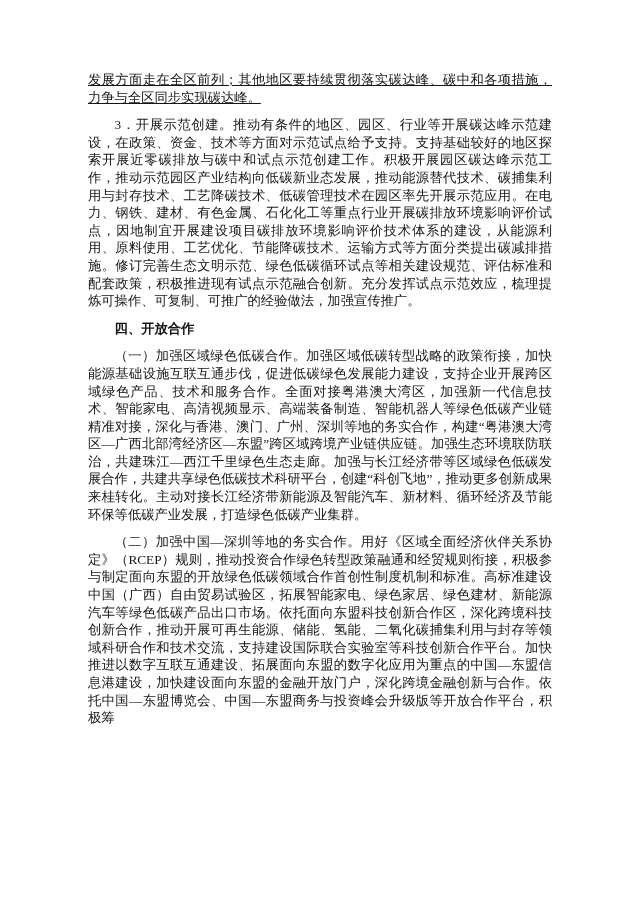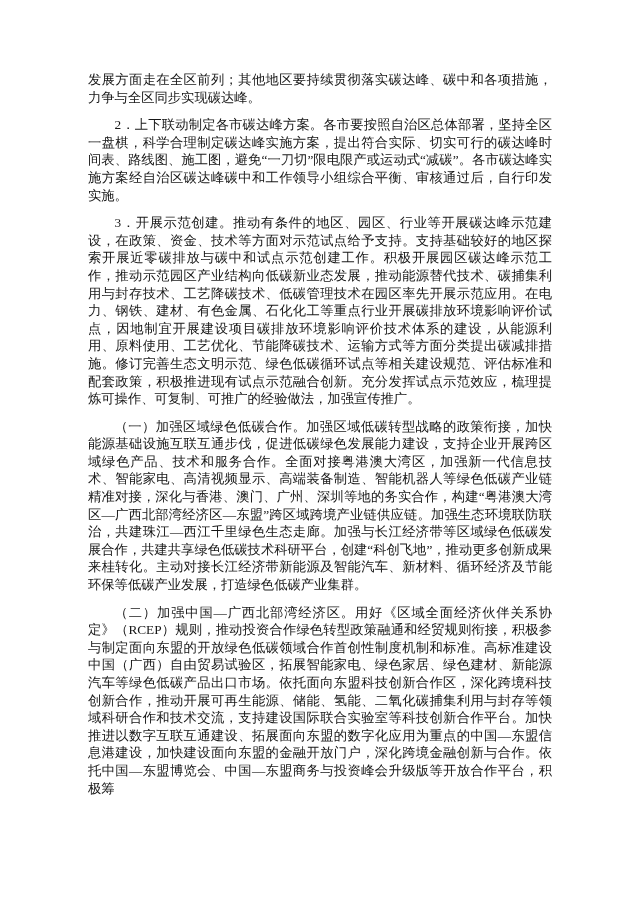--- a/index.html
+++ b/index.html
@@ -26,20 +26,21 @@
     text-align: justify;
     text-justify: inter-ideograph;
     word-break: break-all;
   }
   .para {
     margin: 0 0 10px 0;
     text-indent: 2em;
   }
   .para.no-indent {
     text-indent: 0;
+    text-decoration: underline;
   }
   .section-heading {
     font-size: 13.3px;
     line-height: 17.6px;
     font-weight: bold;
     margin: 0 0 10px 0;
     text-indent: 2em;
   }
   .lead {
     font-weight: normal;
@@ -48,31 +49,29 @@
 </head>
 <body>
 
 <div class="page">
   <div class="content">
 
     <p class="para no-indent">
       <span>发展方面走在全区前列；其他地区要持续贯彻落实碳达峰、碳中和各项措施，力争与全区同步实现碳达峰。</span>
     </p>
 
-    <p class="para">
-      <span>2．上下联动制定各市碳达峰方案。各市要按照自治区总体部署，坚持全区一盘棋，科学合理制定碳达峰实施方案，提出符合实际、切实可行的碳达峰时间表、路线图、施工图，避免“一刀切”限电限产或运动式“减碳”。各市碳达峰实施方案经自治区碳达峰碳中和工作领导小组综合平衡、审核通过后，自行印发实施。</span>
-    </p>
 
     <p class="para">
       <span>3．开展示范创建。推动有条件的地区、园区、行业等开展碳达峰示范建设，在政策、资金、技术等方面对示范试点给予支持。支持基础较好的地区探索开展近零碳排放与碳中和试点示范创建工作。积极开展园区碳达峰示范工作，推动示范园区产业结构向低碳新业态发展，推动能源替代技术、碳捕集利用与封存技术、工艺降碳技术、低碳管理技术在园区率先开展示范应用。在电力、钢铁、建材、有色金属、石化化工等重点行业开展碳排放环境影响评价试点，因地制宜开展建设项目碳排放环境影响评价技术体系的建设，从能源利用、原料使用、工艺优化、节能降碳技术、运输方式等方面分类提出碳减排措施。修订完善生态文明示范、绿色低碳循环试点等相关建设规范、评估标准和配套政策，积极推进现有试点示范融合创新。充分发挥试点示范效应，梳理提炼可操作、可复制、可推广的经验做法，加强宣传推广。</span>
     </p>
 
+    <h2 class="section-heading">四、开放合作</h2>
 
     <p class="para">
       <span class="lead">（一）加强区域绿色低碳合作。</span><span>加强区域低碳转型战略的政策衔接，加快能源基础设施互联互通步伐，促进低碳绿色发展能力建设，支持企业开展跨区域绿色产品、技术和服务合作。全面对接粤港澳大湾区，加强新一代信息技术、智能家电、高清视频显示、高端装备制造、智能机器人等绿色低碳产业链精准对接，深化与香港、澳门、广州、深圳等地的务实合作，构建“粤港澳大湾区—广西北部湾经济区—东盟”跨区域跨境产业链供应链。加强生态环境联防联治，共建珠江—西江千里绿色生态走廊。加强与长江经济带等区域绿色低碳发展合作，共建共享绿色低碳技术科研平台，创建“科创飞地”，推动更多创新成果来桂转化。主动对接长江经济带新能源及智能汽车、新材料、循环经济及节能环保等低碳产业发展，打造绿色低碳产业集群。</span>
     </p>
 
     <p class="para">
-      <span class="lead">（二）加强中国—广西北部湾经济区。</span><span>用好《区域全面经济伙伴关系协定》（RCEP）规则，推动投资合作绿色转型政策融通和经贸规则衔接，积极参与制定面向东盟的开放绿色低碳领域合作首创性制度机制和标准。高标准建设中国（广西）自由贸易试验区，拓展智能家电、绿色家居、绿色建材、新能源汽车等绿色低碳产品出口市场。依托面向东盟科技创新合作区，深化跨境科技创新合作，推动开展可再生能源、储能、氢能、二氧化碳捕集利用与封存等领域科研合作和技术交流，支持建设国际联合实验室等科技创新合作平台。加快推进以数字互联互通建设、拓展面向东盟的数字化应用为重点的中国—东盟信息港建设，加快建设面向东盟的金融开放门户，深化跨境金融创新与合作。依托中国—东盟博览会、中国—东盟商务与投资峰会升级版等开放合作平台，积极筹</span>
+      <span class="lead">（二）加强中国—深圳等地的务实合作。</span><span>用好《区域全面经济伙伴关系协定》（RCEP）规则，推动投资合作绿色转型政策融通和经贸规则衔接，积极参与制定面向东盟的开放绿色低碳领域合作首创性制度机制和标准。高标准建设中国（广西）自由贸易试验区，拓展智能家电、绿色家居、绿色建材、新能源汽车等绿色低碳产品出口市场。依托面向东盟科技创新合作区，深化跨境科技创新合作，推动开展可再生能源、储能、氢能、二氧化碳捕集利用与封存等领域科研合作和技术交流，支持建设国际联合实验室等科技创新合作平台。加快推进以数字互联互通建设、拓展面向东盟的数字化应用为重点的中国—东盟信息港建设，加快建设面向东盟的金融开放门户，深化跨境金融创新与合作。依托中国—东盟博览会、中国—东盟商务与投资峰会升级版等开放合作平台，积极筹</span>
     </p>
 
   </div>
 </div>
 
 </body></html>

